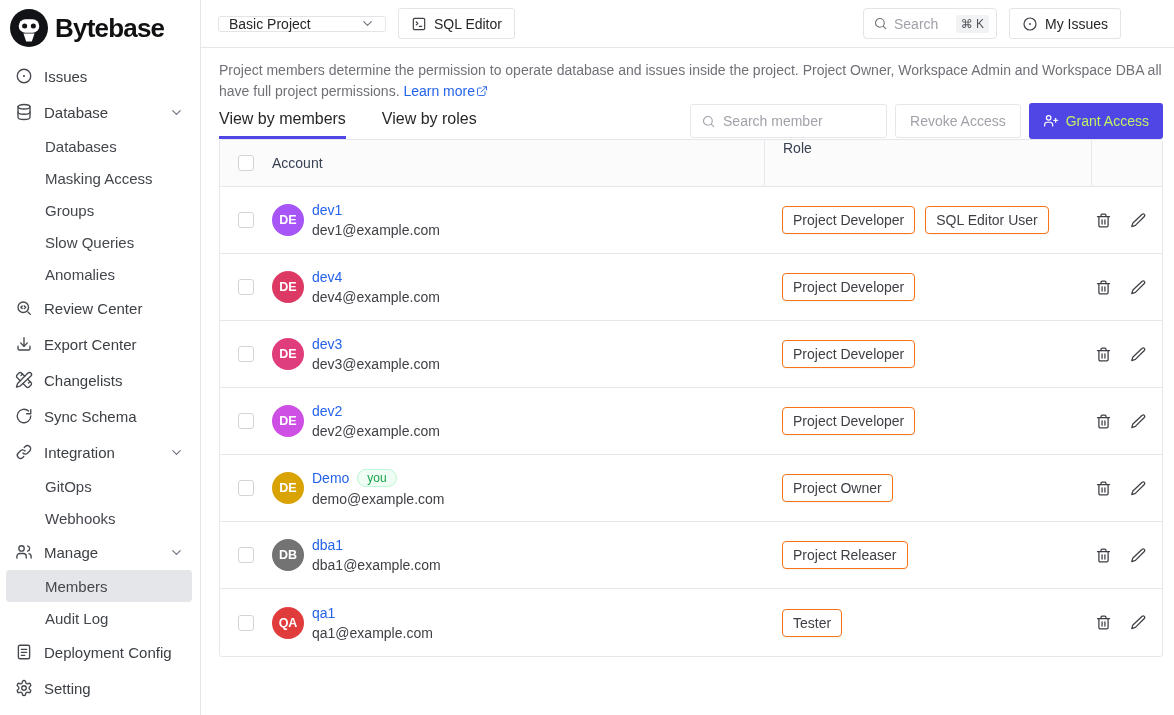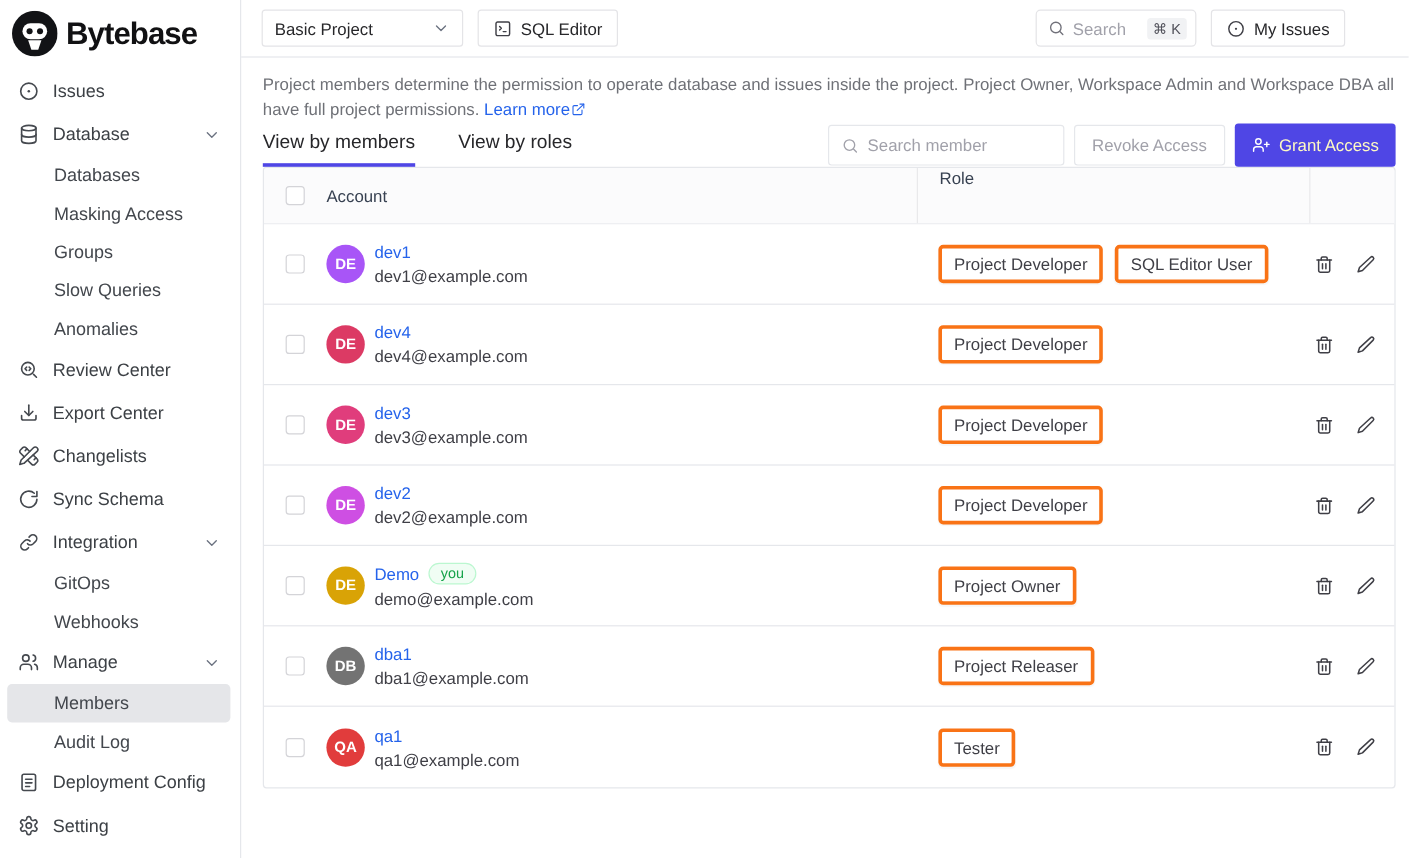--- a/index.html
+++ b/index.html
@@ -21,21 +21,21 @@
   .side-item.sub { height:32px; padding-left:39px; color:#43474d; }
   .side-item.active { background:#e5e6e9; }
   .side-icon { width:18px; height:18px; margin-right:11px; color:#45494f; flex-shrink:0; }
   .side-icon svg { width:18px; height:18px; }
   .side-chevron { margin-left:auto; width:15px; height:15px; color:#6b7280; }
   .side-chevron svg { width:15px; height:15px; }
 
   
   .main { flex:1; display:flex; flex-direction:column; min-width:0; }
   .topbar { height:48px; flex-shrink:0; border-bottom:1px solid #e5e7eb; display:flex; align-items:center; padding:0 11px 0 17px; gap:12px; }
-  .select-project { width:168px; height:31px; border:1px solid #e4e4e7; border-radius:3px; display:flex; align-items:center; justify-content:space-between; padding:0 10px; font-size:14px; color:#27272a; cursor:pointer; background:#fff; }
+  .select-project { width:168px; height:16px; border:1px solid #e4e4e7; border-radius:3px; display:flex; align-items:center; justify-content:space-between; padding:0 10px; font-size:14px; color:#27272a; cursor:pointer; background:#fff; }
   .select-project .chev { width:15px; height:15px; color:#6b7280; }
   .select-project .chev svg { width:15px; height:15px; }
   .btn-plain { height:31px; border:1px solid #e4e4e7; border-radius:3px; background:#fff; display:flex; align-items:center; gap:7px; padding:0 12px; font-size:14px; color:#27272a; cursor:pointer; }
   .btn-plain .bicon { width:16px; height:16px; color:#3f3f46; }
   .btn-plain .bicon svg { width:16px; height:16px; }
   .topbar .spacer { flex:1; }
   .searchbox { width:134px; height:31px; border:1px solid #e4e4e7; border-radius:4px; display:flex; align-items:center; gap:6px; padding:0 7px 0 9px; cursor:text; background:#fff; }
   .searchbox .sicon { width:15px; height:15px; color:#71717a; }
   .searchbox .sicon svg { width:15px; height:15px; }
   .searchbox .ph { font-size:14px; color:#a1a1aa; flex:1; }
@@ -51,21 +51,21 @@
 
   .controls-row { display:flex; align-items:center; margin-top:1px; }
   .tabs { display:flex; gap:36px; flex:1; align-self:flex-end; }
   .tab { font-size:16px; color:#27272a; padding-bottom:11px; position:relative; cursor:pointer; white-space:nowrap; }
   .tab.active::after { content:""; position:absolute; left:0; right:0; bottom:0; height:3px; background:var(--accent,#4f46e5); }
   .member-search { width:197px; height:34px; border:1px solid #e5e7eb; border-radius:3px; display:flex; align-items:center; gap:7px; padding:0 10px; margin-right:8px; background:#fff; cursor:text; }
   .member-search .sicon { width:15px; height:15px; color:#a1a1aa; }
   .member-search .sicon svg { width:15px; height:15px; }
   .member-search .ph { font-size:14px; color:#a1a1aa; }
   .btn-revoke { height:34px; border:1px solid #e5e7eb; border-radius:3px; background:#fff; padding:0 14px; font-size:14px; color:#a1a1aa; margin-right:8px; cursor:default; }
-  .btn-grant { height:36px; border:none; border-radius:3px; background:var(--accent,#4f46e5); color:#fef9c3; display:flex; align-items:center; gap:7px; padding:0 14px; font-size:14px; cursor:pointer; }
+  .btn-grant { height:36px; border:none; border-radius:3px; background:var(--accent,#4f46e5); color:#bef264; display:flex; align-items:center; gap:7px; padding:0 14px; font-size:14px; cursor:pointer; }
   .btn-grant .bicon { width:16px; height:16px; color:#fff; }
   .btn-grant .bicon svg { width:16px; height:16px; }
 
   
   .table { margin-top:0; border:1px solid #e5e7eb; border-radius:3px; background:#fff; }
   .thead { display:flex; align-items:stretch; height:47px; background:#fbfbfc; border-bottom:1px solid #e5e7eb; border-radius:3px 3px 0 0; }
   .col-check { width:52px; display:flex; align-items:center; justify-content:center; flex-shrink:0; }
   .col-account { flex:1; display:flex; align-items:center; min-width:0; }
   .col-role { width:327px; flex-shrink:0; display:flex; align-items:flex-start; padding-left:18px; }
   .col-actions { width:71px; flex-shrink:0; display:flex; align-items:center; gap:18px; padding-left:4px; }
@@ -74,21 +74,21 @@
   .checkbox { width:16px; height:16px; border:1px solid #d4d4d8; border-radius:3px; background:#fff; cursor:pointer; flex-shrink:0; }
   .trow { display:flex; align-items:center; height:67px; border-bottom:1px solid #e5e7eb; }
   .trow:last-child { border-bottom:none; }
   .avatar { width:32px; height:32px; border-radius:50%; color:#fff; font-weight:700; font-size:12.5px; display:flex; align-items:center; justify-content:center; flex-shrink:0; }
   .acct-text { margin-left:8px; min-width:0; }
   .acct-name-row { display:flex; align-items:center; }
   .acct-name { font-size:14px; color:#2563eb; text-decoration:none; cursor:pointer; }
   .you-badge { font-size:12px; color:#16a34a; background:#f0fdf4; border:1px solid #bbf7d0; border-radius:9999px; padding:1px 9px; margin-left:8px; }
   .acct-email { font-size:14px; color:#3f3f46; margin-top:4px; }
   .cell-role-chips { display:flex; gap:10px; }
-  .chip { border:3px solid #f97316; border-radius:4px; background:#fff; padding:5px 10px; font-size:14px; color:#3f3f46; white-space:nowrap; box-shadow:0 1px 1px rgba(0,0,0,0.04); }
+  .chip { border:1px solid #f97316; border-radius:4px; background:#fff; padding:5px 10px; font-size:14px; color:#3f3f46; white-space:nowrap; box-shadow:0 1px 1px rgba(0,0,0,0.04); }
   .action-icon { width:17px; height:17px; color:#3f3f46; cursor:pointer; }
   .action-icon svg { width:17px; height:17px; }
 </style>
 </head>
 <body>
 
 <div class="sidebar">
   <div class="logo-row">
     <span class="logo-mark">
       <svg viewBox="0 0 48 48">

